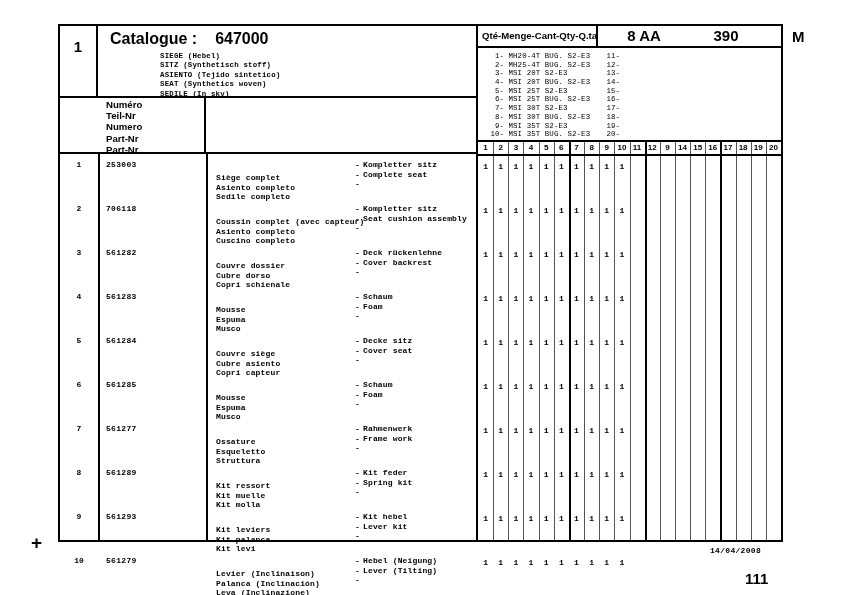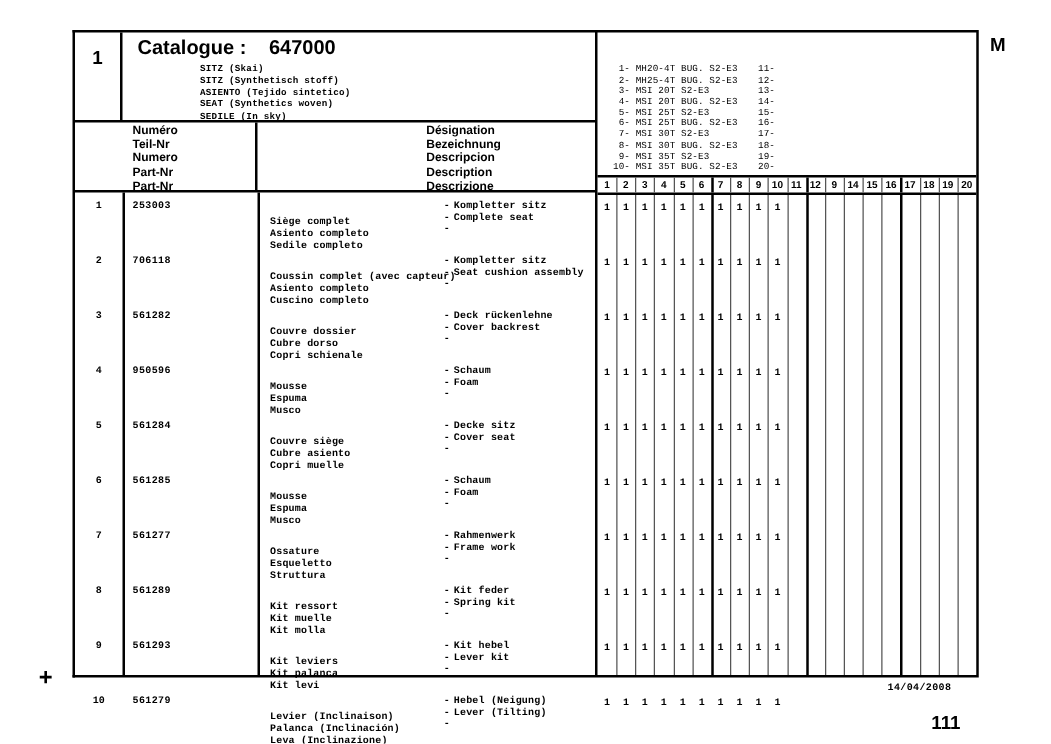--- a/index.html
+++ b/index.html
@@ -367,48 +367,39 @@
 
     <div id="left-top">
       <div id="fig-cell">
         <div id="fig-number">1</div>
       </div>
       <div id="title-block">
         <div id="catalogue-line">
           <span id="catalogue-label">Catalogue :</span><span>647000</span>
         </div>
         <div id="subtitle-list">
-            <div>SITZ (Skai)</div>
+            <div>SIEGE (Hebel)</div>
             <div>SITZ (Synthetisch stoff)</div>
             <div>ASIENTO (Tejido sintetico)</div>
             <div>SEAT (Synthetics woven)</div>
             <div>SEDILE (In sky)</div>
           </div>
       </div>
     </div>
 
     <div id="left-header">
       <div id="hdr-num">
         <div class="hdr-stack">
             <div>Numéro</div>
             <div>Teil-Nr</div>
             <div>Numero</div>
             <div>Part-Nr</div>
             <div>Part-Nr</div>
           </div>
       </div>
-      <div id="hdr-des">
-        <div class="hdr-stack">
-            <div>Désignation</div>
-            <div>Bezeichnung</div>
-            <div>Descripcion</div>
-            <div>Description</div>
-            <div>Descrizione</div>
-          </div>
-      </div>
     </div>
 
     <div id="left-body">
       <div id="vrule-a"></div>
       <div id="vrule-b"></div>
 
     <div class="item-row" style="top: 4px;">
           <div class="item-rep">1</div>
           <div class="item-partno">253003</div>
           <div class="item-desc">
@@ -466,21 +457,21 @@
             </div>
             <div class="desc-line">
               <span class="desc-l">Copri schienale</span>
               <span class="desc-dash">-</span>
               <span class="desc-r"></span>
             </div>
           </div>
         </div>
         <div class="item-row" style="top: 136px;">
           <div class="item-rep">4</div>
-          <div class="item-partno">950596</div>
+          <div class="item-partno">561283</div>
           <div class="item-desc">
             <div class="desc-line">
               <span class="desc-l">Mousse</span>
               <span class="desc-dash">-</span>
               <span class="desc-r">Schaum</span>
             </div>
             <div class="desc-line">
               <span class="desc-l">Espuma</span>
               <span class="desc-dash">-</span>
               <span class="desc-r">Foam</span>
@@ -500,21 +491,21 @@
               <span class="desc-l">Couvre siège</span>
               <span class="desc-dash">-</span>
               <span class="desc-r">Decke sitz</span>
             </div>
             <div class="desc-line">
               <span class="desc-l">Cubre asiento</span>
               <span class="desc-dash">-</span>
               <span class="desc-r">Cover seat</span>
             </div>
             <div class="desc-line">
-              <span class="desc-l">Copri muelle</span>
+              <span class="desc-l">Copri capteur</span>
               <span class="desc-dash">-</span>
               <span class="desc-r"></span>
             </div>
           </div>
         </div>
         <div class="item-row" style="top: 224px;">
           <div class="item-rep">6</div>
           <div class="item-partno">561285</div>
           <div class="item-desc">
             <div class="desc-line">
@@ -616,20 +607,26 @@
               <span class="desc-dash">-</span>
               <span class="desc-r"></span>
             </div>
           </div>
         </div>
       </div>
   </div>
 
   <div id="right-panel">
 
+    <div id="qty-head">
+      <div id="qty-head-label">Qté-Menge-Cant-Qty-Q.ta</div>
+      <div id="qty-head-sep"></div>
+      <div id="code-aa">8 AA</div>
+      <div id="code-num">390</div>
+    </div>
 
     <div id="legend">
       <div class="legend-col" id="legend-col-a">
           <div class="legend-line"><span class="legend-key">1-</span><span> MH20-4T BUG. S2-E3</span></div>
           <div class="legend-line"><span class="legend-key">2-</span><span> MH25-4T BUG. S2-E3</span></div>
           <div class="legend-line"><span class="legend-key">3-</span><span> MSI 20T   S2-E3</span></div>
           <div class="legend-line"><span class="legend-key">4-</span><span> MSI 20T BUG. S2-E3</span></div>
           <div class="legend-line"><span class="legend-key">5-</span><span> MSI 25T   S2-E3</span></div>
           <div class="legend-line"><span class="legend-key">6-</span><span> MSI 25T BUG. S2-E3</span></div>
           <div class="legend-line"><span class="legend-key">7-</span><span> MSI 30T   S2-E3</span></div>

